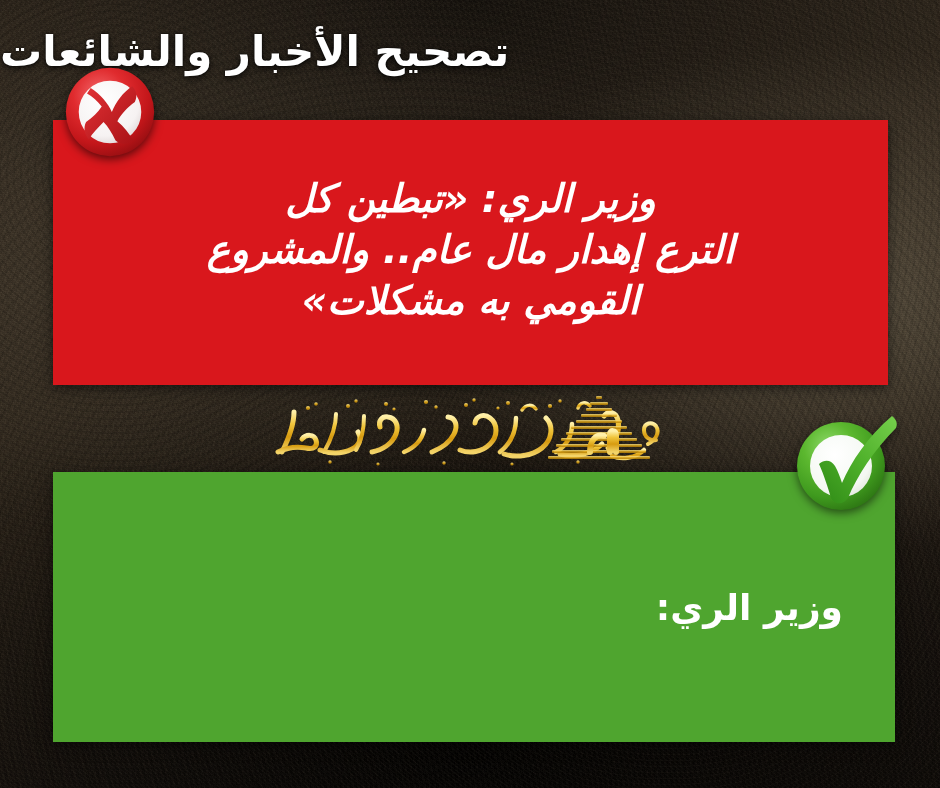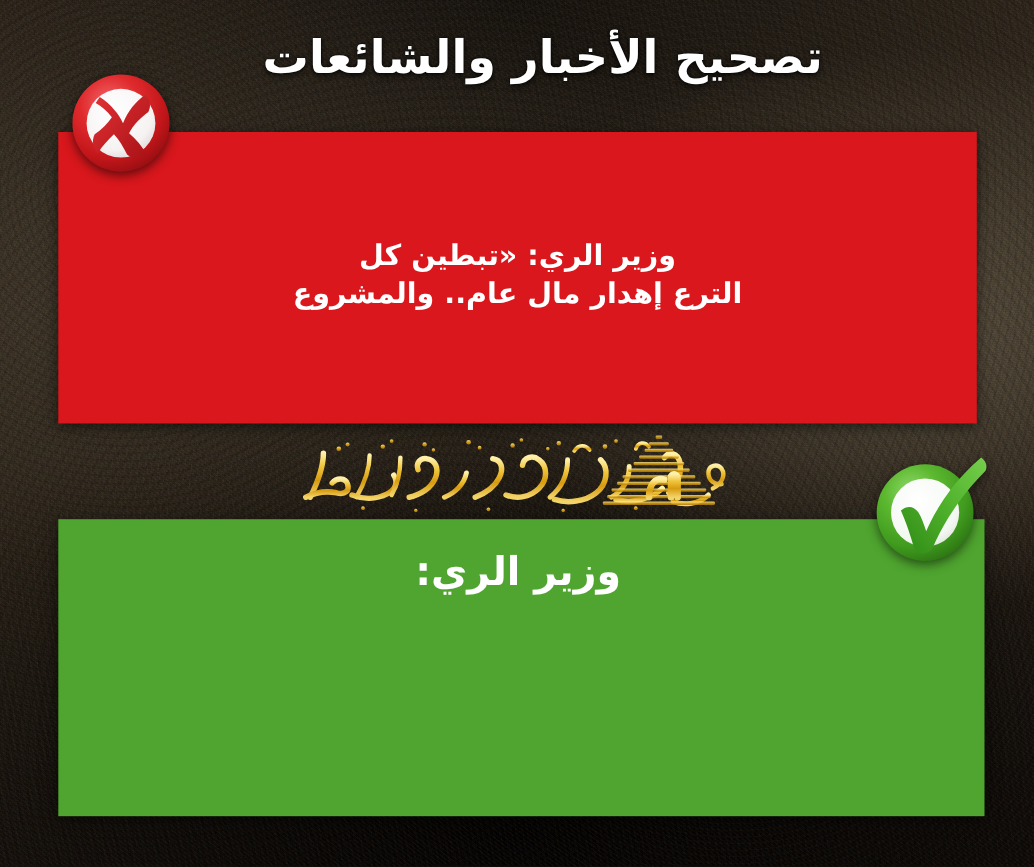--- a/index.html
+++ b/index.html
@@ -48,21 +48,21 @@
       repeating-linear-gradient(5deg, rgba(0,0,0,0.22) 0px, rgba(0,0,0,0.22) 1px, rgba(0,0,0,0) 1px, rgba(0,0,0,0) 2px),
       repeating-linear-gradient(95deg, rgba(175,158,125,0.045) 0px, rgba(175,158,125,0.045) 1px, rgba(0,0,0,0) 1px, rgba(0,0,0,0) 2px);
   }
 
   
   #header-title {
     position: absolute;
     top: 30px;
     left: 0;
     width: 748px;
-    text-align: right;
+    text-align: left;
     color: #ffffff;
     font-size: 42px;
     font-weight: bold;
     letter-spacing: 0px;
     line-height: 1.05;
     text-shadow: 0 2px 6px rgba(0,0,0,0.75), 0 0 2px rgba(0,0,0,0.9);
     z-index: 6;
   }
 
   
@@ -76,26 +76,27 @@
     box-shadow: 0 3px 12px rgba(0,0,0,0.55);
     z-index: 4;
     display: flex;
     align-items: center;
     justify-content: center;
     box-sizing: border-box;
     padding: 6px 40px 10px 40px;
   }
   #red-text {
     color: #ffffff;
-    font-size: 26px;
+    font-size: 39px;
     font-weight: bold;
     line-height: 1.30;
     text-align: center;
     direction: rtl;
     width: 620px;
+    font-style: italic;
   }
 
   
   #x-badge {
     position: absolute;
     left: 64px;
     top: 66px;
     width: 92px;
     height: 92px;
     z-index: 9;
@@ -127,21 +128,21 @@
     left: 53px;
     top: 472px;
     width: 842px;
     height: 270px;
     background: #4fa52f;
     box-shadow: 0 3px 12px rgba(0,0,0,0.5);
     z-index: 4;
     box-sizing: border-box;
     padding: 26px 46px 20px 46px;
     display: flex;
-    flex-direction: row;
+    flex-direction: column;
     justify-content: center;
   }
   #green-line-1 {
     color: #ffffff;
     font-size: 36px;
     font-weight: bold;
     text-align: right;
     direction: rtl;
     line-height: 1.25;
     padding-right: 6px;
@@ -176,20 +177,21 @@
   <div id="grain-a"></div>
   <div id="grain-b"></div>
   <div id="grain-c"></div>
 
   <div id="header-title">تصحيح الأخبار والشائعات</div>
 
   <div id="red-card">
     <div id="red-text">
       <div>وزير الري: «تبطين كل</div>
       <div>الترع إهدار مال عام.. والمشروع</div>
+      <div>القومي به مشكلات»</div>
     </div>
   </div>
 
   <div id="x-badge">
     <svg viewBox="0 0 100 100" width="92" height="92" aria-hidden="true">
       <defs>
         <radialGradient id="redRing" cx="38%" cy="30%" r="78%">
           <stop offset="0%" stop-color="#f4696c"></stop>
           <stop offset="38%" stop-color="#e02b2e"></stop>
           <stop offset="72%" stop-color="#c3161a"></stop>

